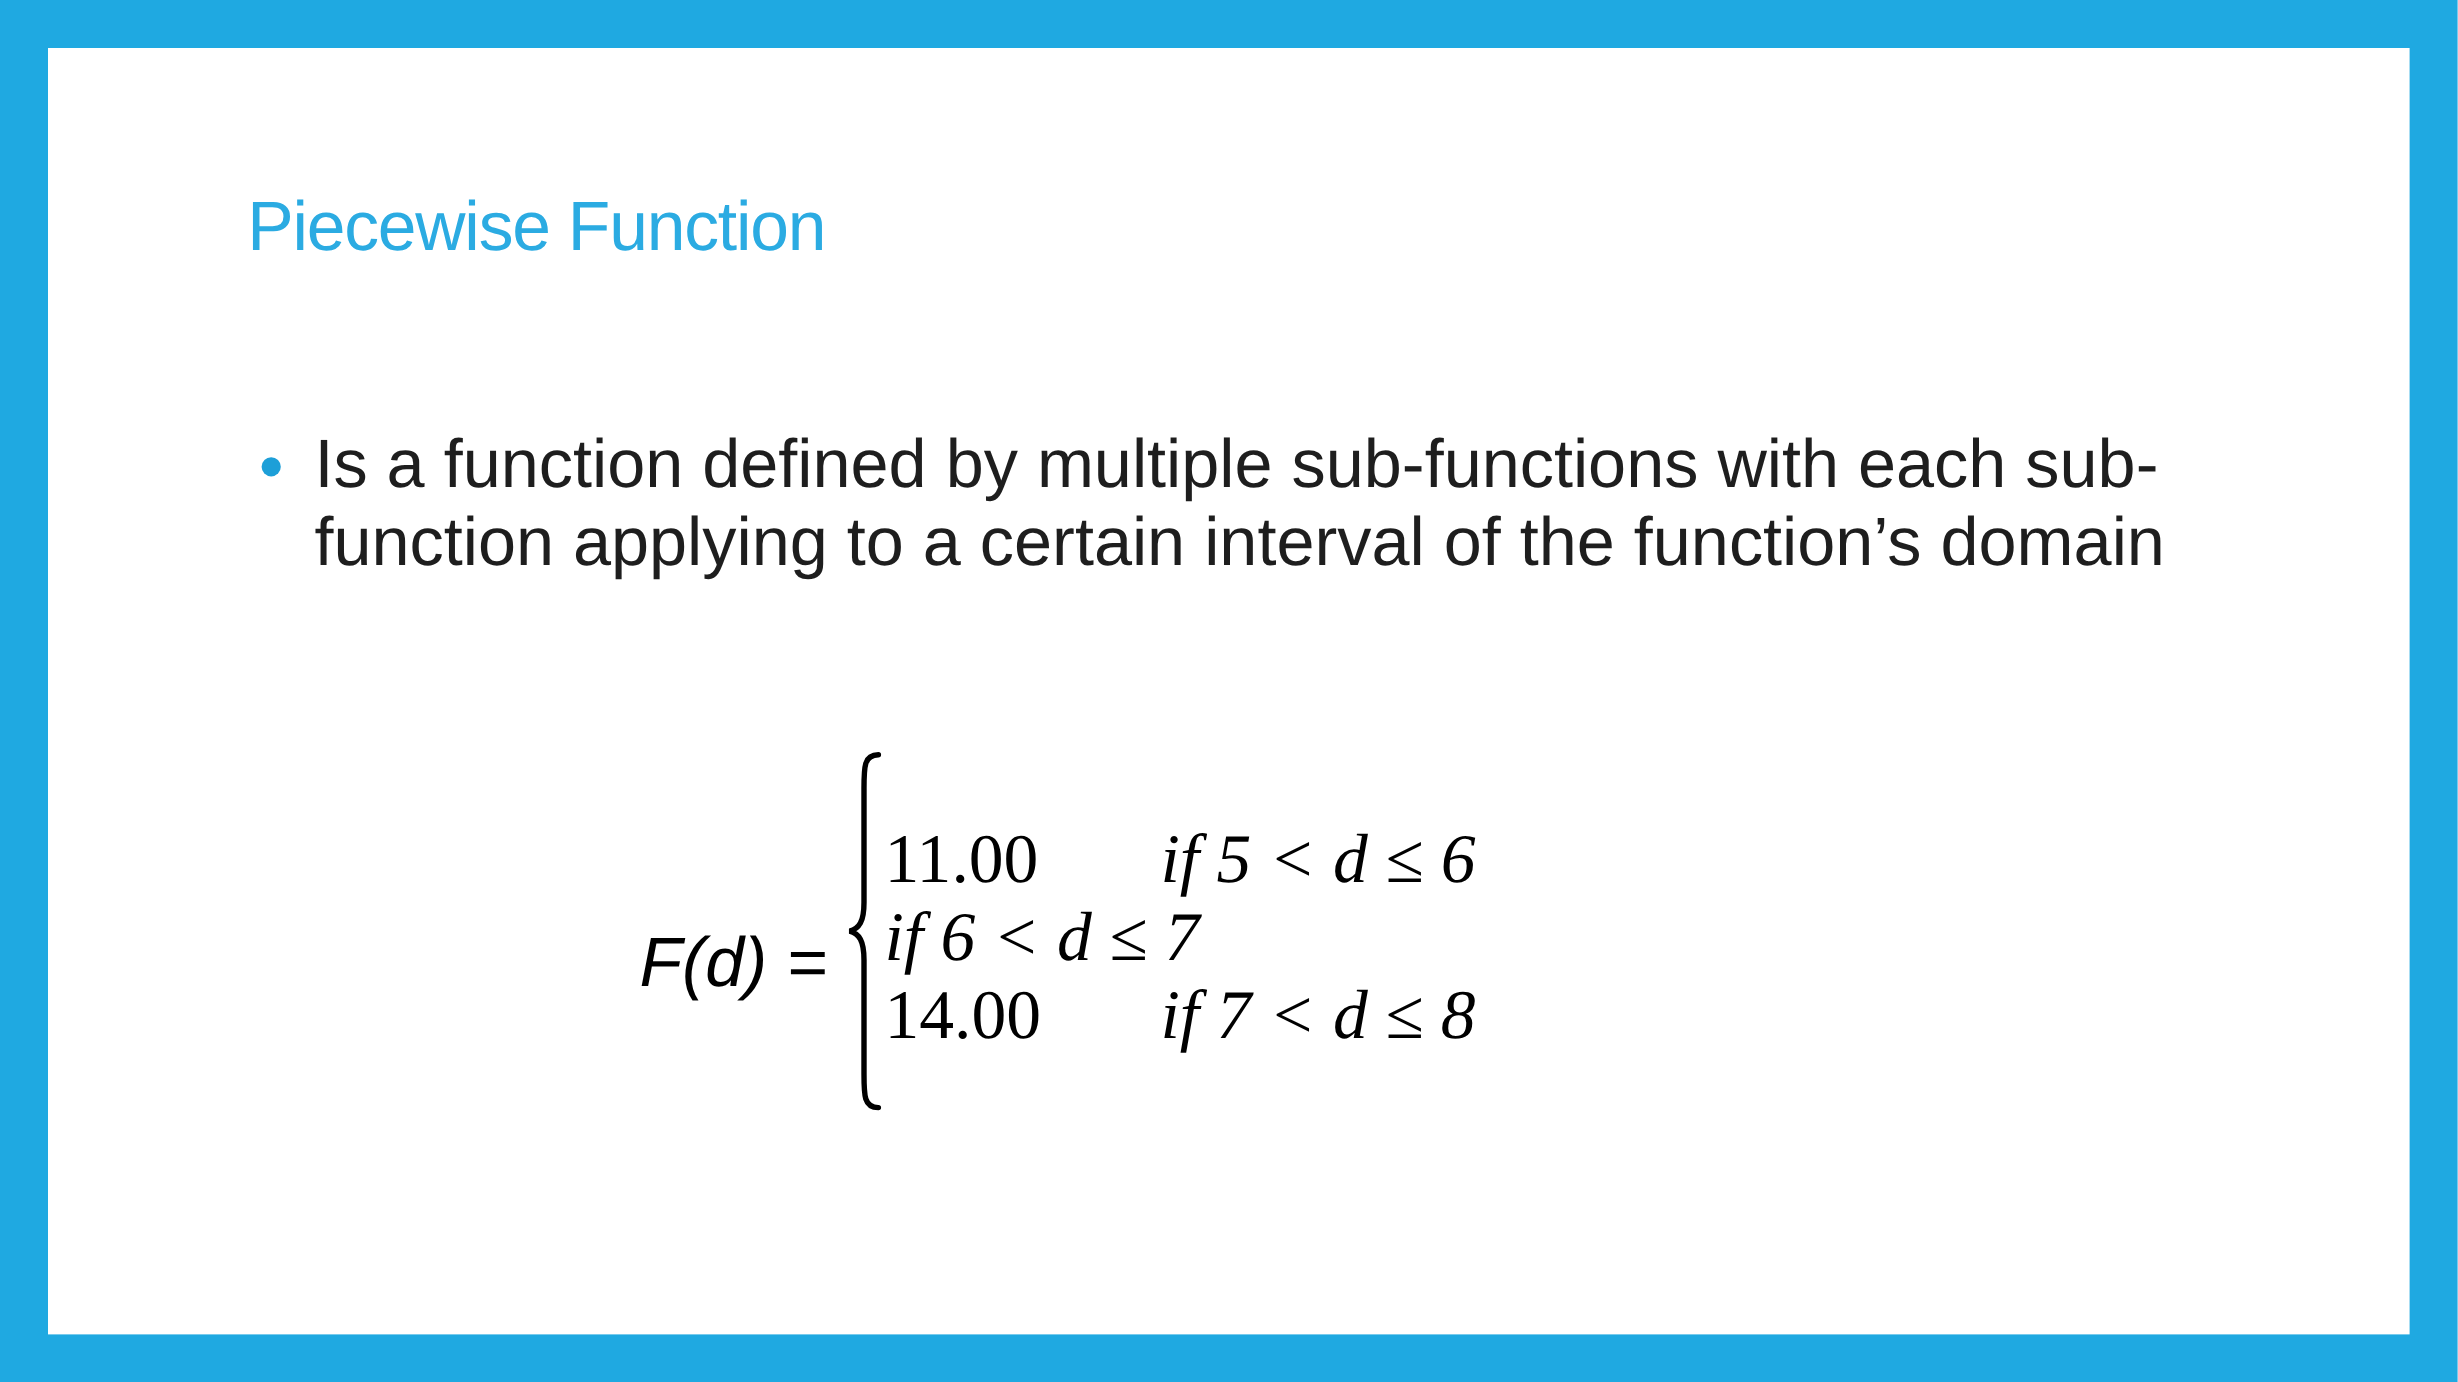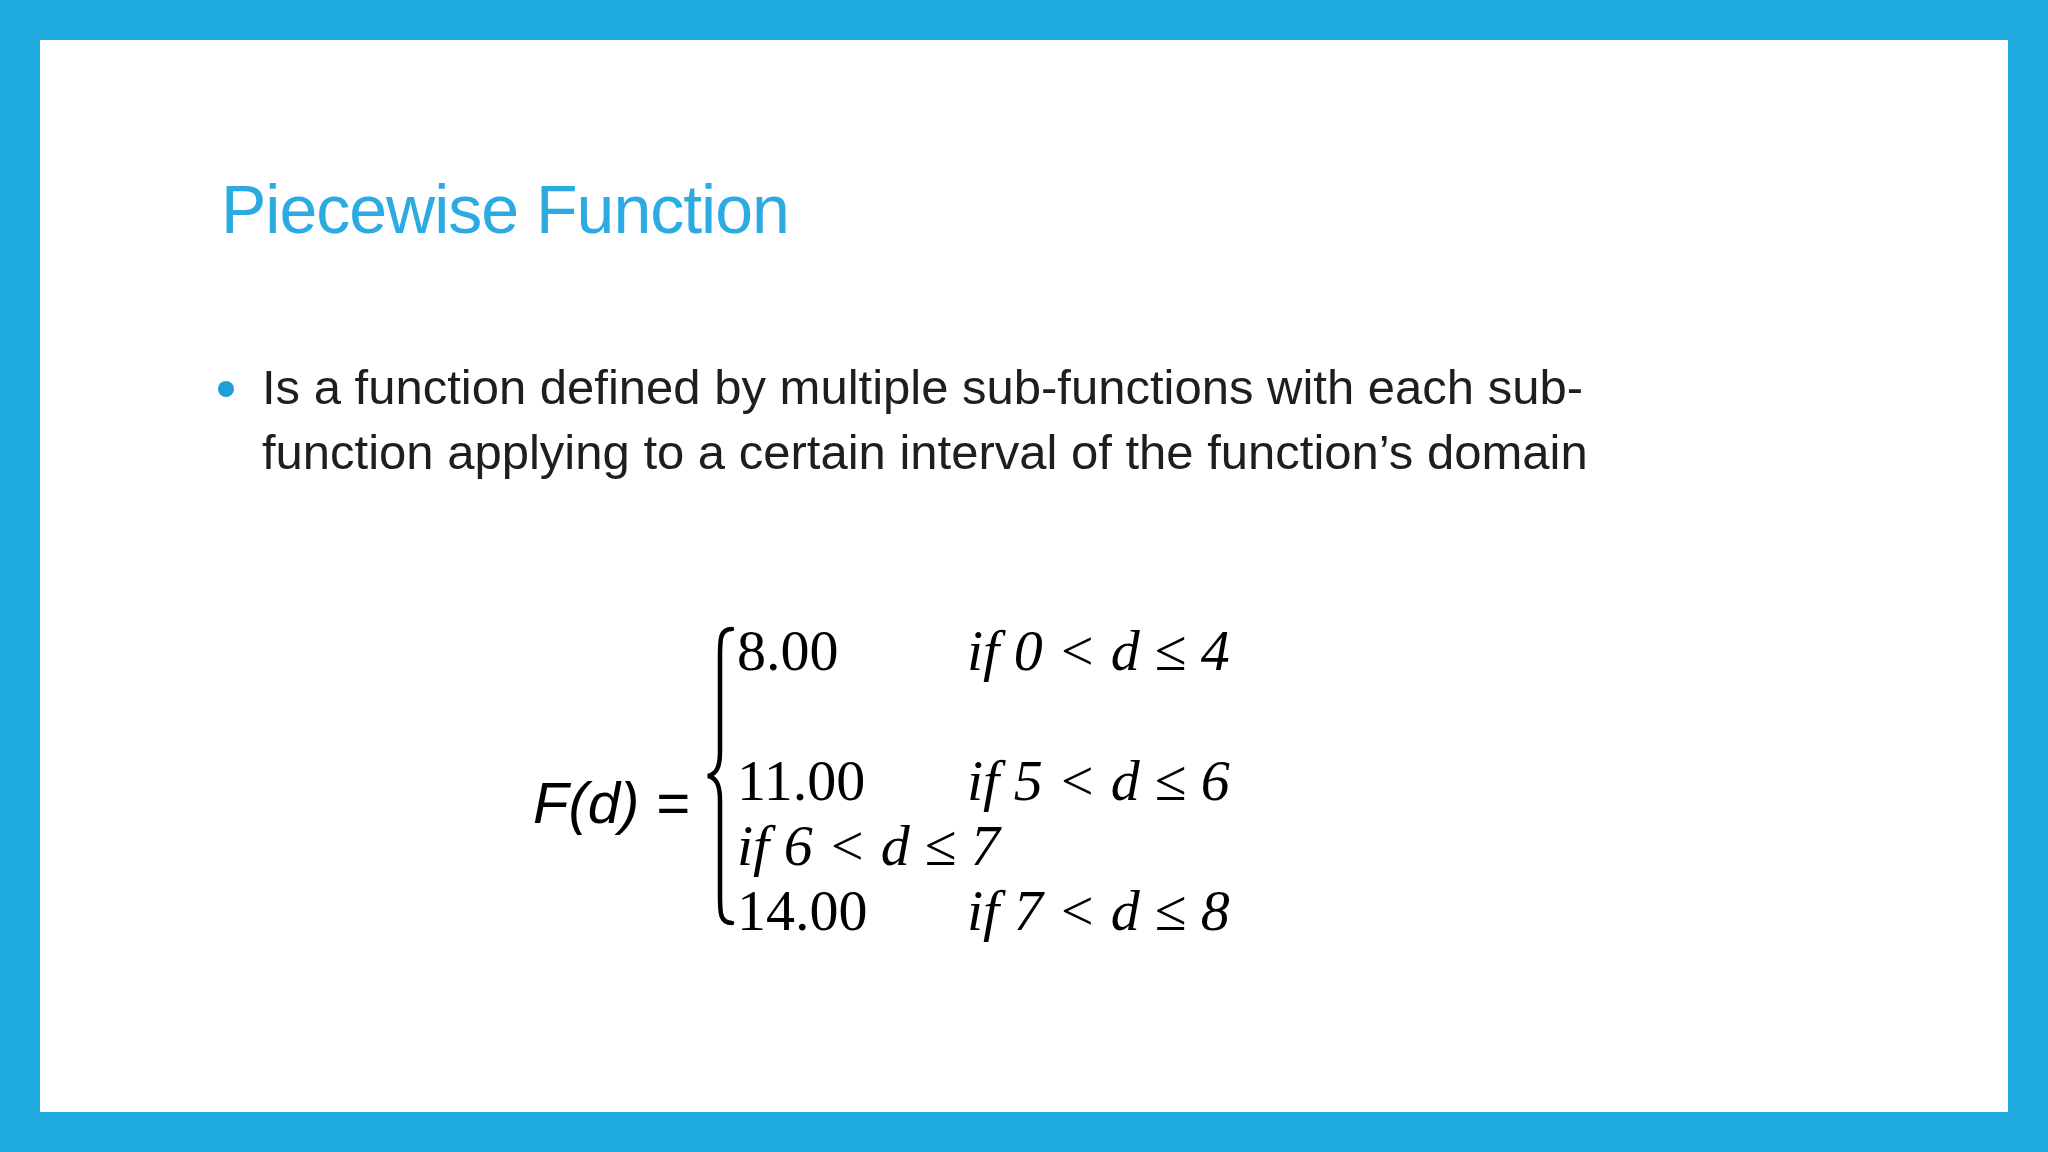--- a/index.html
+++ b/index.html
@@ -23,22 +23,22 @@
     left: 40px;
     top: 40px;
     width: 1968px;
     height: 1072px;
     background: var(--bg-color, #FFFFFF);
   }
   .slide-title {
     position: absolute;
     left: 166px;
     top: 120px;
-    margin: 15px;
-    font-size: 68px;
+    margin: 0;
+    font-size: 58px;
     font-weight: 400;
     letter-spacing: -1px;
     line-height: 1;
     color: var(--title-color, #2BABE2);
     white-space: nowrap;
   }
   .bullet-block {
     position: absolute;
     left: 178px;
     top: 315px;
@@ -47,21 +47,21 @@
     position: absolute;
     left: 0;
     top: 26px;
     width: 16px;
     height: 16px;
     border-radius: 50%;
     background: var(--dot-color, #1D9FD8);
   }
   .bullet-text {
     margin-left: 44px;
-    font-size: 49px;
+    font-size: 57px;
     line-height: 65px;
     color: var(--text-color, #1E1E1E);
     white-space: nowrap;
   }
   
   .equation {
     position: absolute;
     left: 0;
     top: 0;
     width: 100%;
@@ -120,24 +120,20 @@
         <div>function applying to a certain interval of the function’s domain</div>
       </div>
     </div>
 
     <div class="equation">
       <span class="fn-label">F(d) =</span>
       <svg class="brace" width="30" height="300" viewBox="0 0 30 300" aria-hidden="true">
         <path d="M27,3 C15,3 15,13 15,31 L15,126 C15,142 11,148 3,150 C11,152 15,158 15,174 L15,269 C15,287 15,297 27,297" fill="none" stroke="#000000" stroke-width="4.5" stroke-linecap="round"></path>
       </svg>
       <div class="eq-rows" id="eq-rows">
-  <div class="eq-row">
-    <span class="val">8.00</span>
-    <span class="cond">if 0 &lt; d ≤ 4</span>
-  </div>
 
   <div class="eq-row">
   </div>
 
   <div class="eq-row">
     <span class="val">11.00</span>
     <span class="cond">if 5 &lt; d ≤ 6</span>
   </div>
 
   <div class="eq-row">

